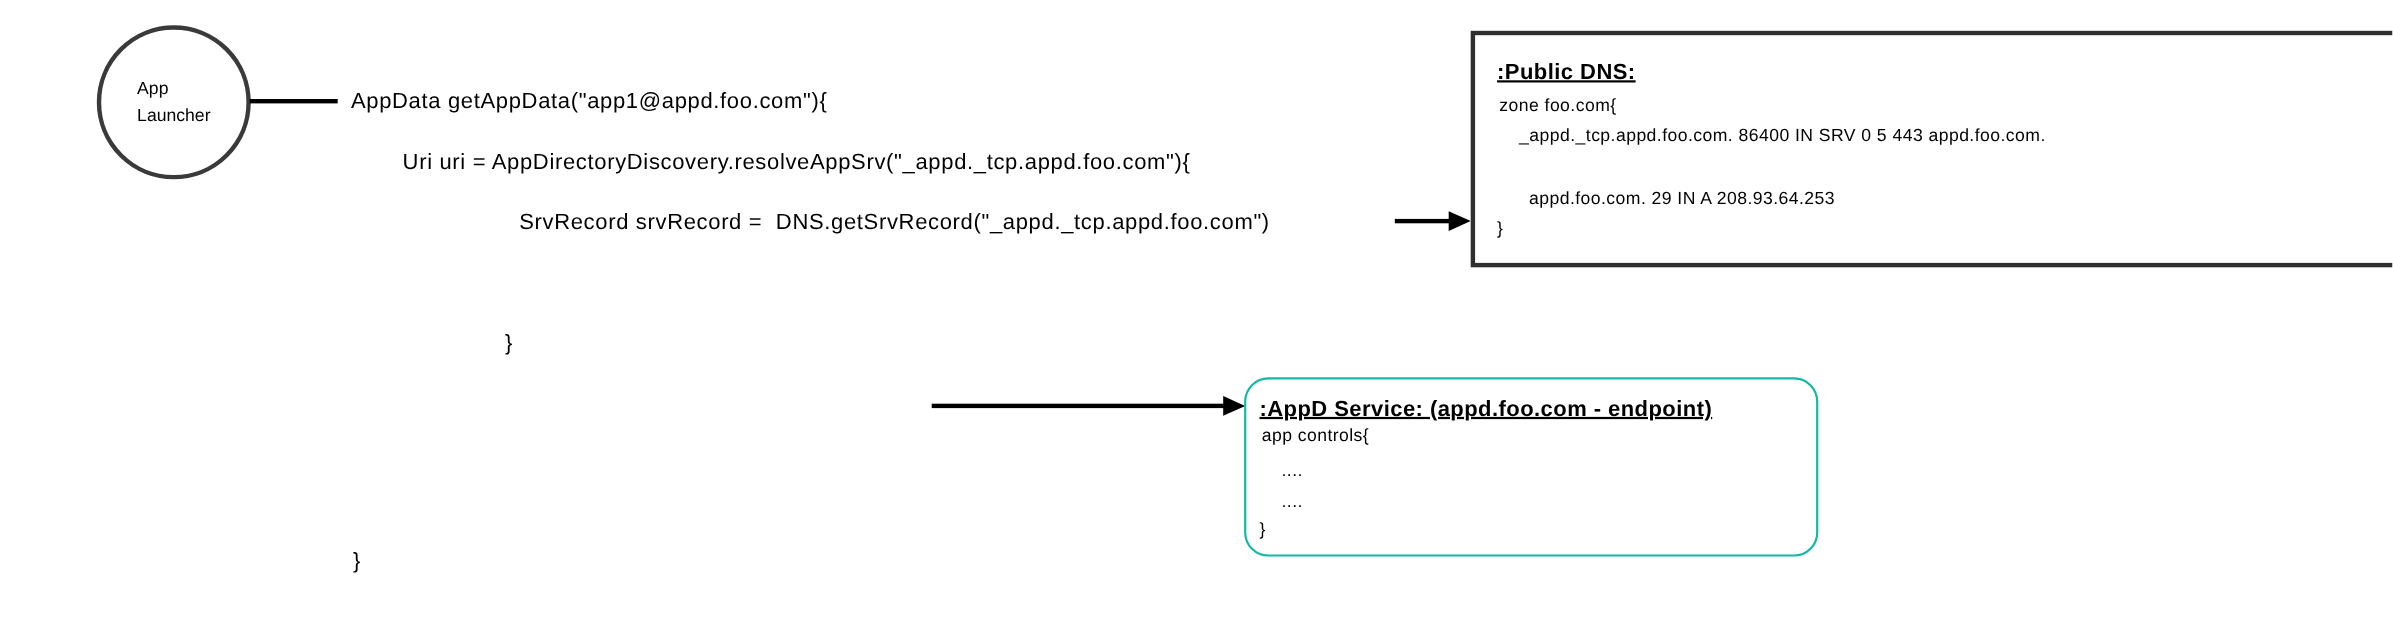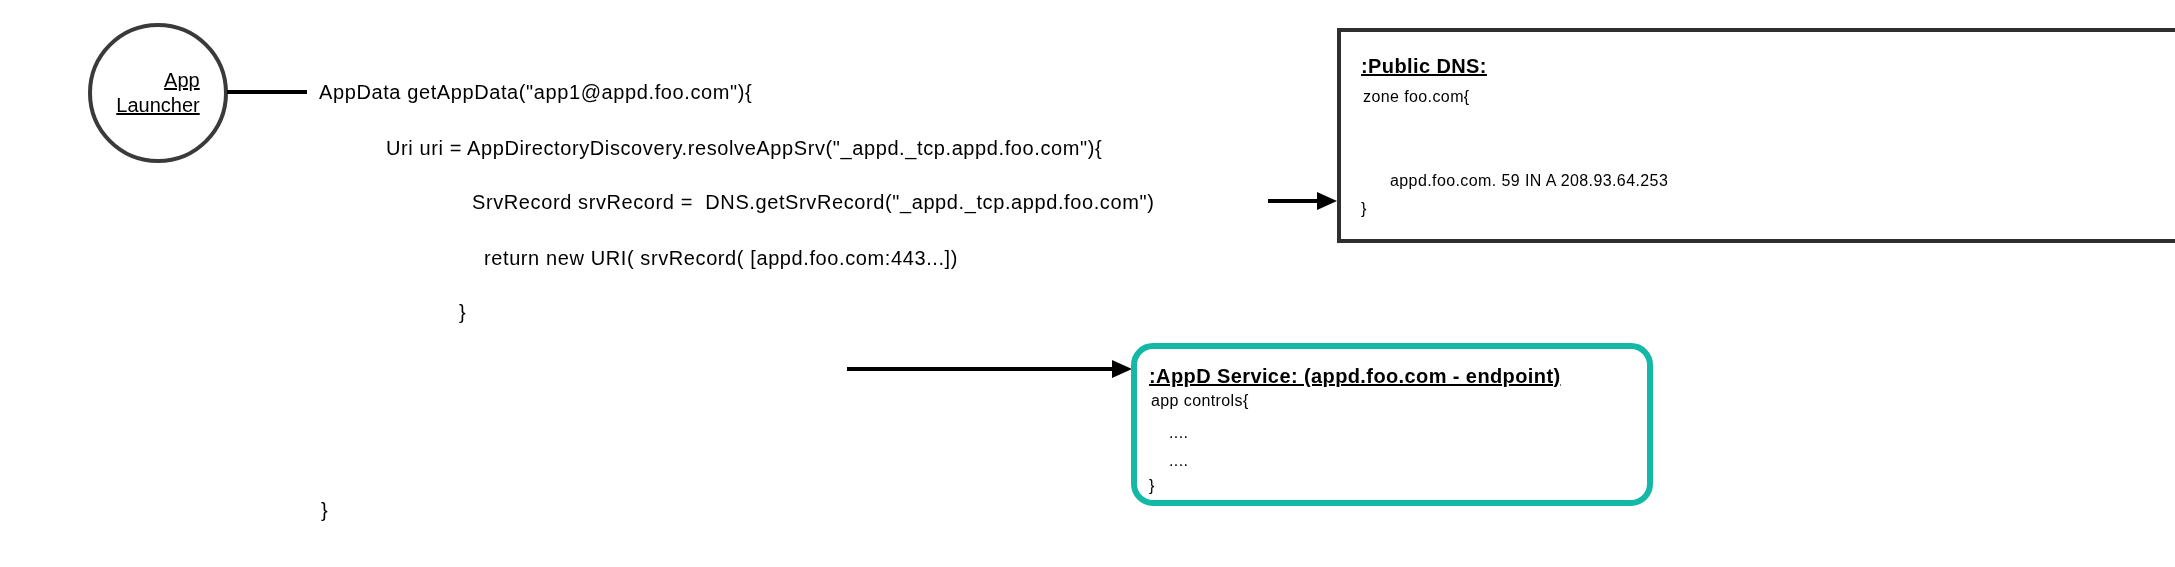--- a/index.html
+++ b/index.html
@@ -18,24 +18,23 @@
     position: absolute;
     left: 88px; top: 23px;
     width: 140px; height: 140px;
     border: 4px solid #3a3a3a;
     border-radius: 50%;
     box-sizing: border-box;
     display: flex; align-items: center; justify-content: center;
     background: #ffffff;
   }
   .launcher-label {
-    font-size: 20px; line-height: 25px;
-    text-align: right;
+    font-size: 16px; line-height: 25px;
+    text-align: left;
     white-space: pre-line;
-    text-decoration: underline;
   }
 
   
   .code-line {
     position: absolute;
     font-size: 20px;
     line-height: 24px;
     letter-spacing: 0.6px;
     white-space: pre;
   }
@@ -56,21 +55,21 @@
     left: 1337px; top: 28px;
     width: 916px; height: 215px;
     border: 4px solid #2f2f2f;
     box-sizing: border-box;
     background: #ffffff;
   }
   .appd-box {
     position: absolute;
     left: 1131px; top: 343px;
     width: 522px; height: 163px;
-    border: 6px solid #14b8a6;
+    border: 2px solid #14b8a6;
     border-radius: 22px;
     box-sizing: border-box;
     background: #ffffff;
   }
   .box-title {
     position: absolute;
     font-size: 20px; line-height: 24px;
     font-weight: bold;
     text-decoration: underline;
     letter-spacing: 0.4px;
@@ -89,40 +88,40 @@
 <div class="canvas">
 
   <div class="launcher">
     <div class="launcher-label">App
 Launcher</div>
   </div>
 
   <div class="conn-line" style="left:227px; top:90px; width:80px;"></div>
 
   <div class="code-line" style="left:319px; top:80px;">AppData getAppData("app1@appd.foo.com"){</div>
-  <div class="code-line" style="left:386px; top:136px;text-align:center;">Uri uri = AppDirectoryDiscovery.resolveAppSrv("_appd._tcp.appd.foo.com"){</div>
+  <div class="code-line" style="left:366px; top:136px;text-align:center;">Uri uri = AppDirectoryDiscovery.resolveAppSrv("_appd._tcp.appd.foo.com"){</div>
   <div class="code-line" style="left:472px; top:190px;">SrvRecord srvRecord =  DNS.getSrvRecord("_appd._tcp.appd.foo.com")</div>
-  <div class="code-line" style="left:484px; top:246px;">return new URI( srvRecord( [appd.foo.com:443...])</div>
   <div class="code-line" style="left:459px; top:300px;">}</div>
   <div class="code-line" style="left:321px; top:498px;">}</div>
 
   <div>
     <div class="conn-line" style="left:1268px; top:199px; width:52px;"></div>
     <div class="arrow-head" style="left:1317px; top:192px;"></div>
   </div>
 
   <div>
     <div class="conn-line" style="left:847px; top:367px; width:267px;"></div>
     <div class="arrow-head" style="left:1112px; top:360px;"></div>
   </div>
 
   <div class="dns-box">
     <div class="box-title" style="left:20px; top:22px;">:Public DNS:</div>
     <div class="box-line" style="left:22px; top:53px;">zone foo.com{</div>
-    <div class="box-line" style="left:49px; top:137px;">appd.foo.com. 59 IN A 208.93.64.253</div>
+    <div class="box-line" style="left:40px; top:80px;">_appd._tcp.appd.foo.com. 86400 IN SRV 0 5 443 appd.foo.com.</div>
+    <div class="box-line" style="left:49px; top:137px;">appd.foo.com. 29 IN A 208.93.64.253</div>
     <div class="box-line" style="left:20px; top:165px;">}</div>
   </div>
 
   <div class="appd-box">
     <div class="box-title" style="left:12px; top:15px;">:AppD Service: (appd.foo.com - endpoint)</div>
     <div class="box-line" style="left:14px; top:40px;">app controls{</div>
     <div class="box-line" style="left:32px; top:72px;">....</div>
     <div class="box-line" style="left:32px; top:100px;">....</div>
     <div class="box-line" style="left:12px; top:125px;">}</div>
   </div>

